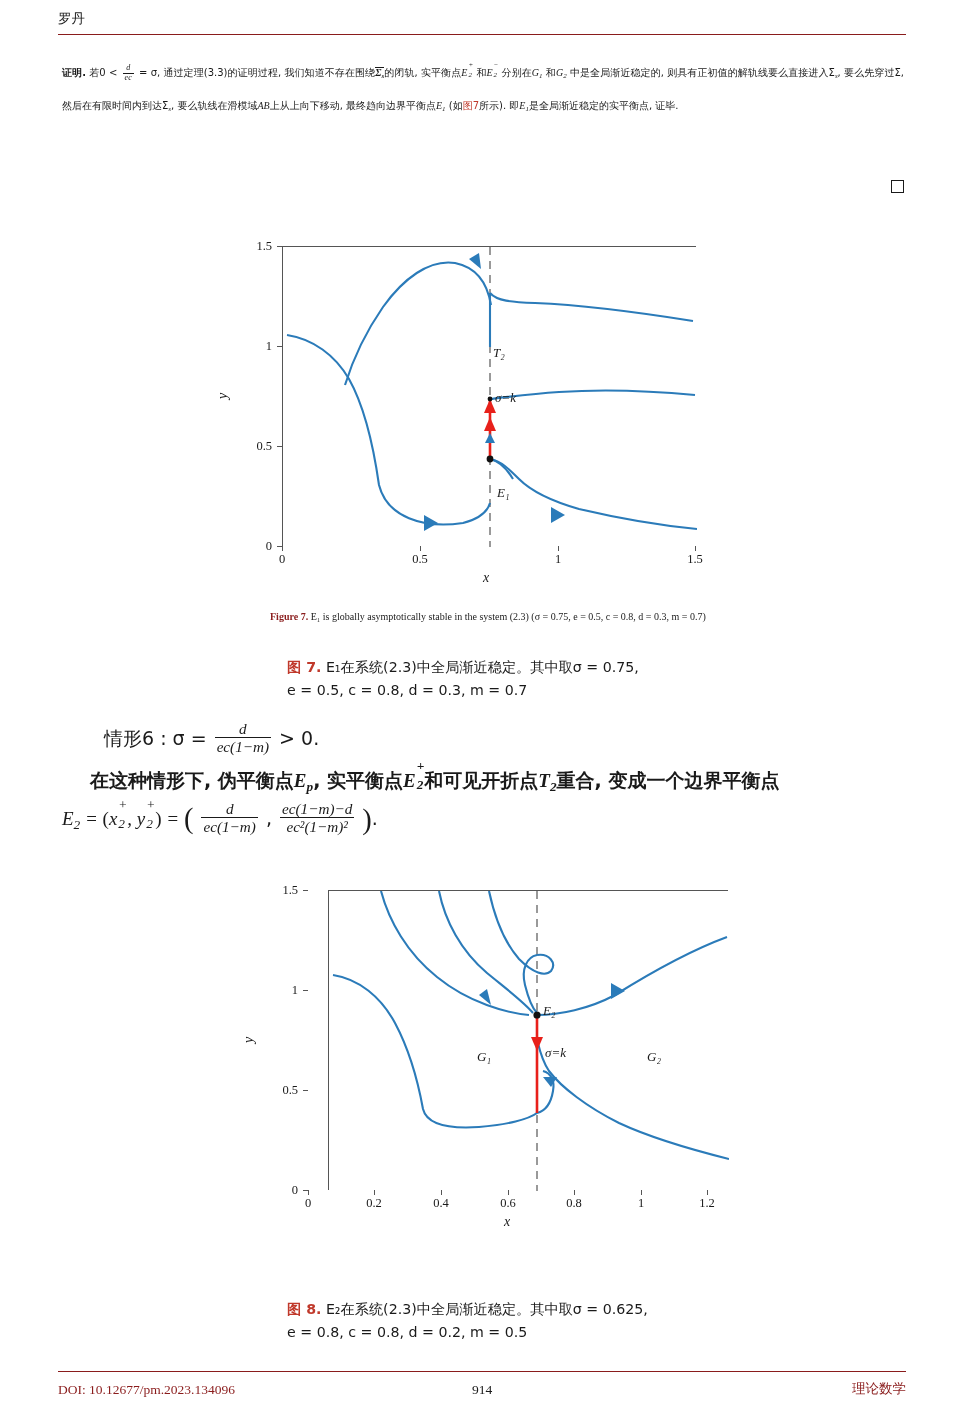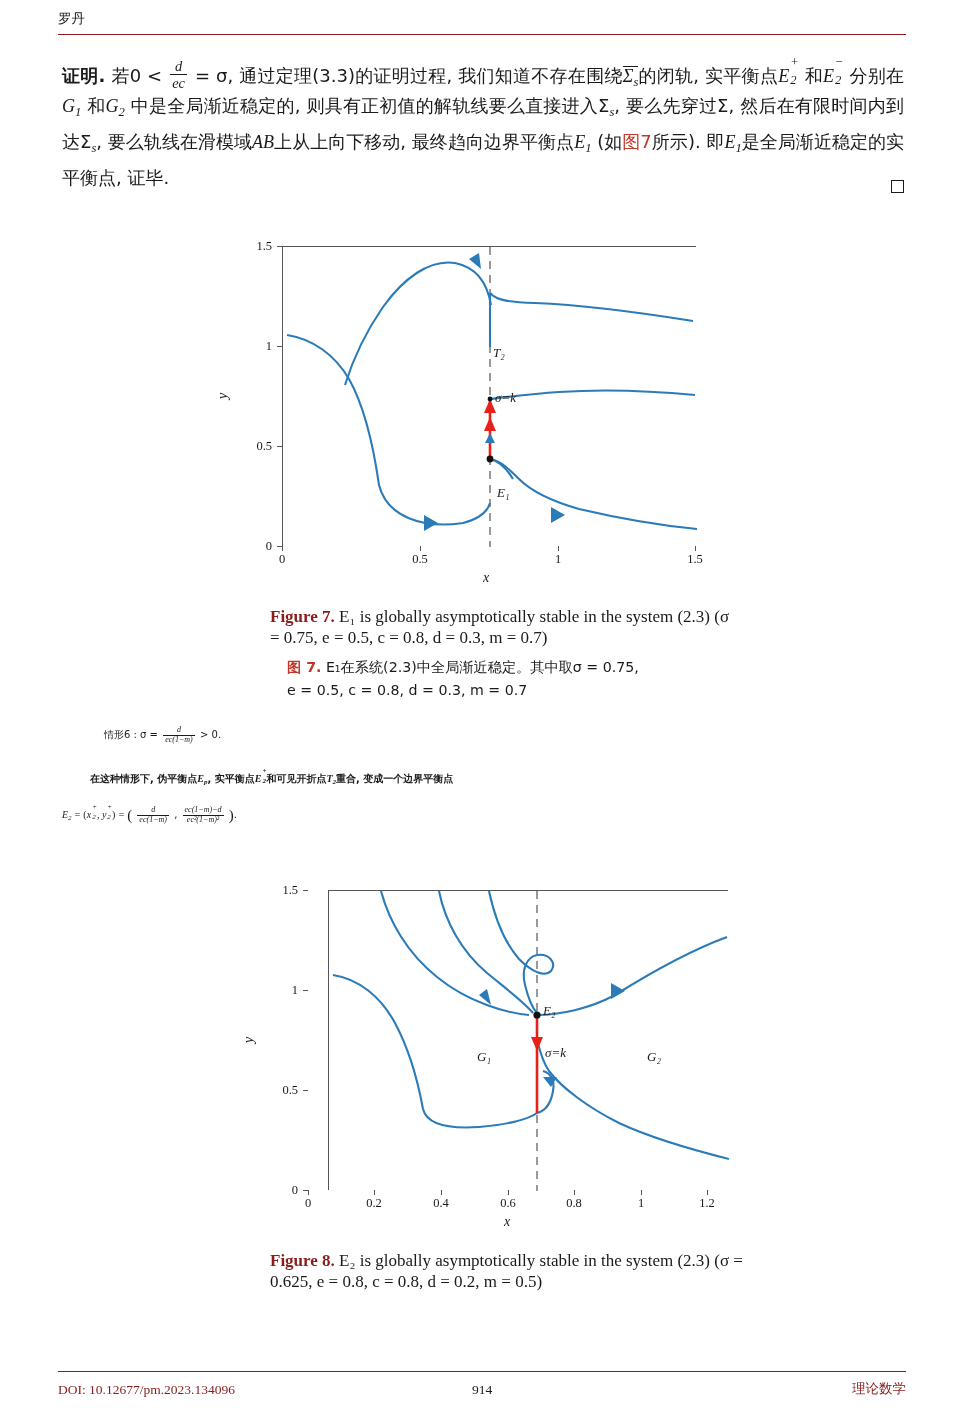--- a/index.html
+++ b/index.html
@@ -27,39 +27,39 @@
   .rule-top {
     position: absolute;
     left: 58px; right: 58px; top: 34px;
     height: 1px;
     background: #8a1c1c;
   }
   
   .proof {
     position: absolute;
     left: 62px; right: 60px; top: 58px;
-    font-size: 18px;
+    font-size: 10px;
     line-height: 30px;
     text-align: justify;
     font-family: "DejaVu Sans", sans-serif;
   }
   .proof .bold { font-weight: bold; }
   .mi { font-family: "Liberation Serif", serif; font-style: italic; }
   .mn { font-family: "Liberation Serif", serif; font-style: normal; }
   .frac {
     display: inline-block;
     vertical-align: -0.45em;
     text-align: center;
     font-size: 0.80em;
     line-height: 1.12;
     margin: 0 2px;
   }
   .frac .num { display:block; padding: 0 2px; }
   .frac .den { display:block; border-top: 1px solid #1a1a1a; padding: 0 2px; }
-  .ovl { border-top: 1px solid #1a1a1a; display:inline-block; line-height:1.05; }
+  .ovl { border-top: 1px solid #1a1a1a; display:inline-block; line-height:1.05;font-weight:bold; }
   sub.s { font-size: 0.70em; vertical-align: -0.30em; }
   .sub-sup {
     display: inline-block;
     vertical-align: baseline;
     font-size: 0.70em;
     line-height: 0.95;
     text-align: left;
     margin-left: 1px;
   }
   .sub-sup span { display:block; }
@@ -90,36 +90,36 @@
   }
   .ax-lbl {
     position: absolute;
     font-size: 14px;
     font-style: italic;
     font-family: "Liberation Serif", serif;
   }
   .tickmark { position: absolute; background: #555; }
   .caption {
     position: absolute;
-    font-size: 17px;
+    font-size: 10px;
     line-height: 21px;
     font-family: "Liberation Serif", serif;
   }
   .caption .cap-bold { font-weight: bold; color: #8a1c1c; }
   .caption-cn {
     position: absolute;
     font-size: 14.2px;
     line-height: 23px;
     font-family: "DejaVu Sans", sans-serif;
     margin-left: 17px;
   }
   .caption-cn .cn-bold { font-weight: bold; color: #c0392b; }
   .para {
     position: absolute;
-    font-size: 10px;
+    font-size: 19px;
     line-height: 30px;
     font-family: "DejaVu Sans", sans-serif;
     text-align: justify;
   }
   
   .rule-bot {
     position: absolute;
     left: 58px; right: 58px; bottom: 42px;
     height: 1px;
     background: #8a1c1c;
@@ -353,23 +353,24 @@
     <div class="tick-lbl" style="left:689px; top:324px; width:36px;">1.2</div>
 
     <div class="tick-lbl" style="left:274px; top:311px; width:24px; text-align:right;">0</div>
     <div class="tick-lbl" style="left:264px; top:211px; width:34px; text-align:right;">0.5</div>
     <div class="tick-lbl" style="left:274px; top:111px; width:24px; text-align:right;">1</div>
     <div class="tick-lbl" style="left:264px; top:11px;  width:34px; text-align:right;">1.5</div>
 
     <div class="ax-lbl" style="left:504px; top:342px;">x</div>
     <div class="ax-lbl" style="left:246px; top:160px; transform:rotate(-90deg);">y</div>
 
-    <div class="caption" style="left:270px; top:378px; width:480px;">
-      <span class="cap-bold">Figure 8.</span>
-      <span>E₂ is globally asymptotically stable in the system (2.3) (σ = 0.625, e = 0.8, c = 0.8, d = 0.2, m = 0.5)</span>
+    <div class="caption-cn" style="left:270px; top:426px; width:480px;">
+      <span class="cn-bold">图 8.</span>
+      <span>E₂在系统(2.3)中全局渐近稳定。其中取σ = 0.625,</span><br>
+      <span>e = 0.8,  c = 0.8,  d = 0.2,  m = 0.5</span>
     </div>
   </div>
 
   <div class="rule-bot"></div>
   <div class="footer-left">DOI: 10.12677/pm.2023.134096</div>
   <div class="footer-center">914</div>
   <div class="footer-right">理论数学</div>
 
 </div>
 

